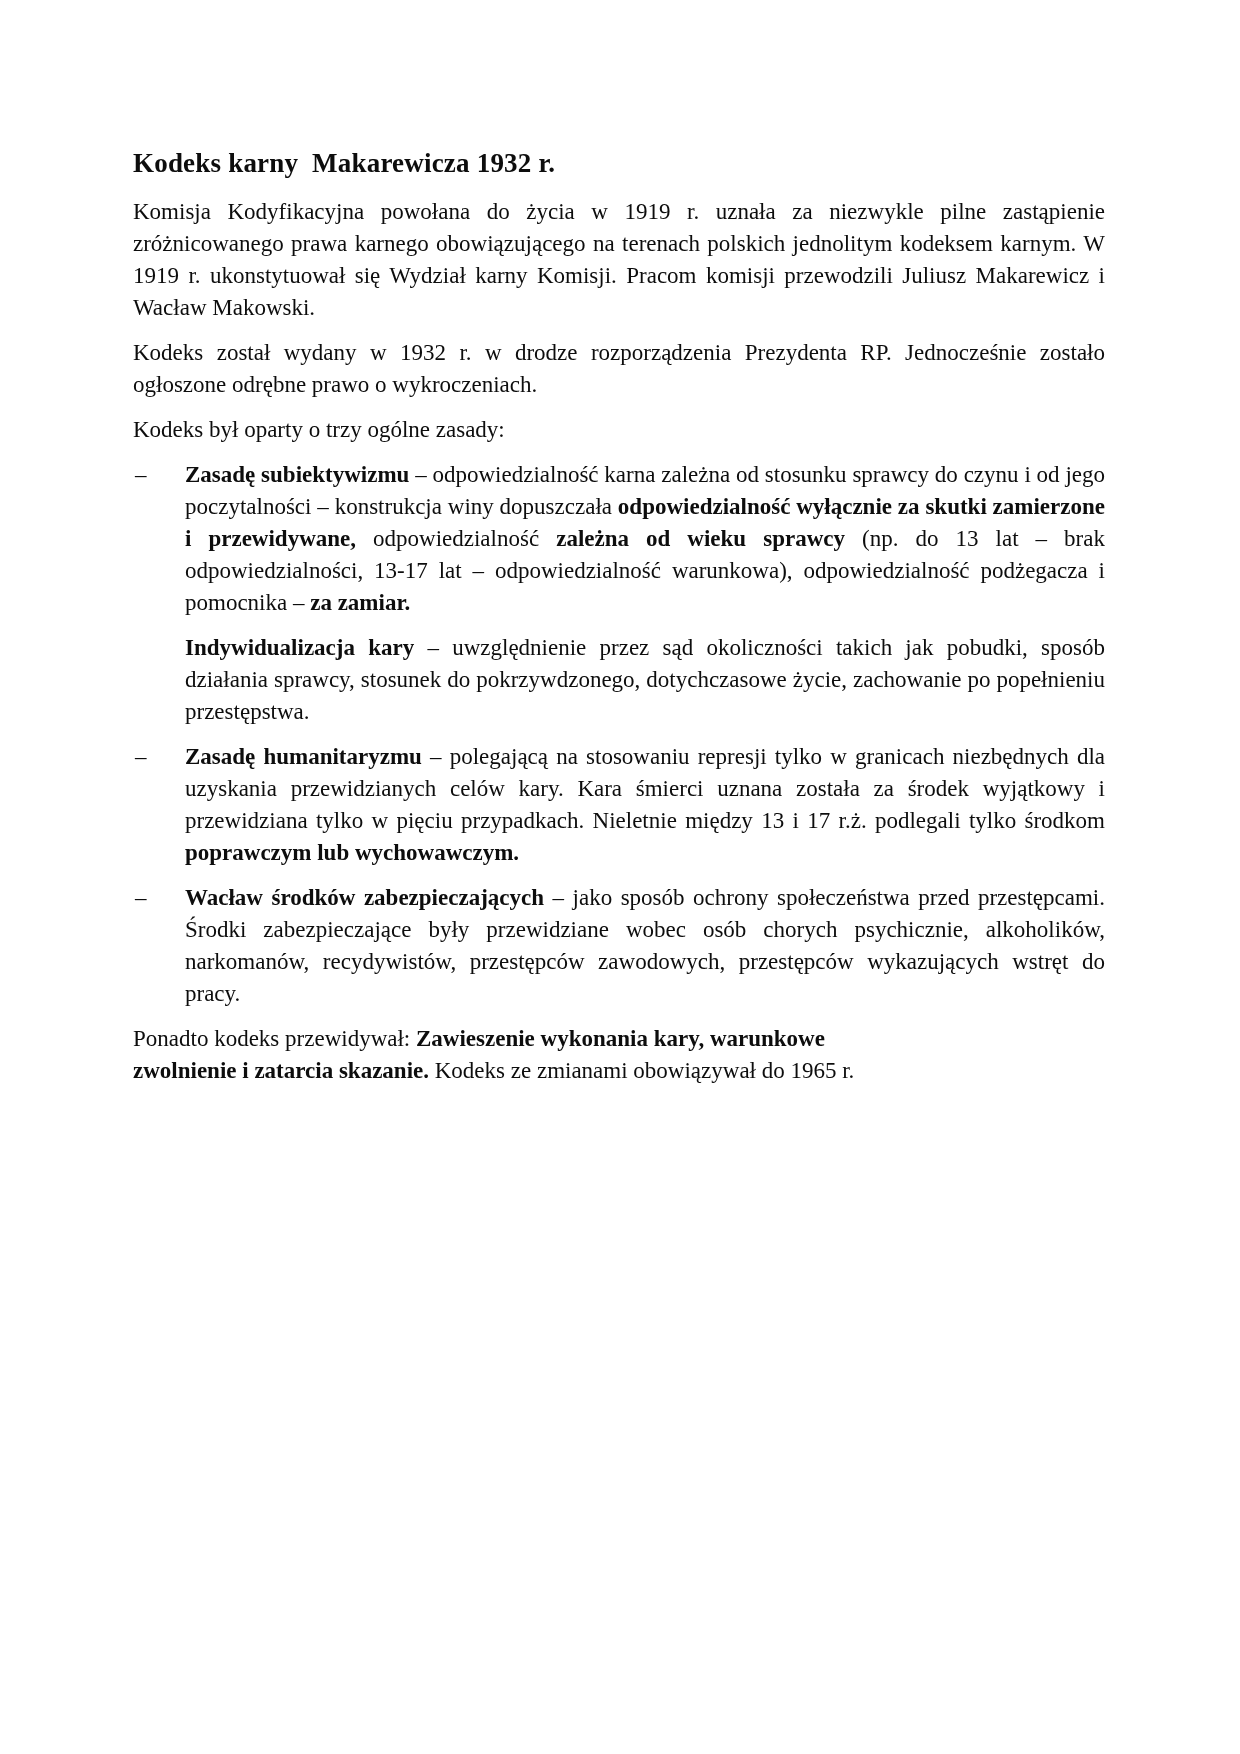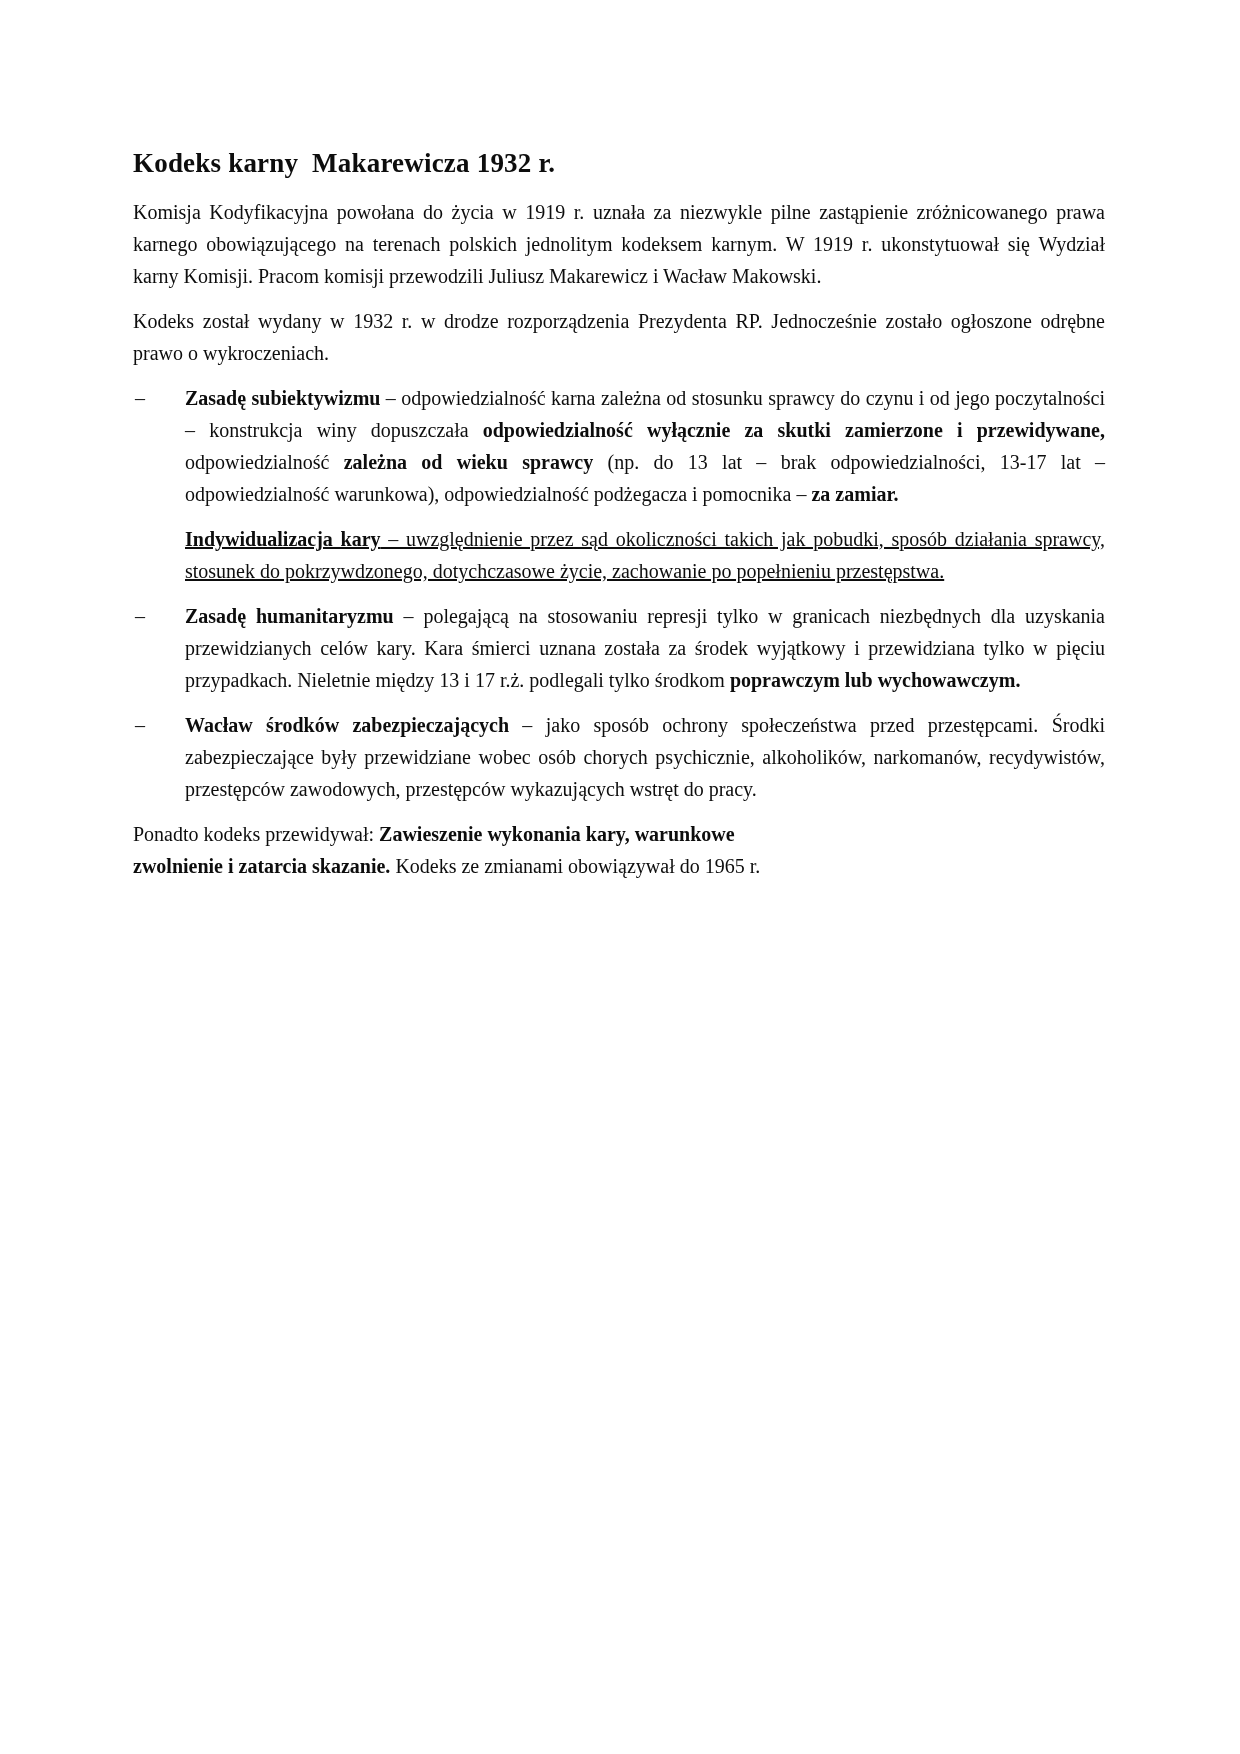--- a/index.html
+++ b/index.html
@@ -21,21 +21,21 @@
   }
   .doc-title {
     font-size: 27px;
     font-weight: bold;
     line-height: 34px;
     margin-bottom: 16px;
     white-space: pre-wrap;
     letter-spacing: 0.2px;
   }
   .block {
-    font-size: 20px;
+    font-size: 23px;
     line-height: 32px;
     margin-bottom: 13px;
     white-space: pre-line;
     text-align: justify;
     text-align-last: left;
     -moz-text-align-last: left;
   }
   .block.para-left {
     text-align: right;
   }
@@ -43,32 +43,32 @@
     position: relative;
     padding-left: 52px;
   }
   .block.bullet .marker {
     position: absolute;
     left: 2px;
     top: 0;
   }
   .block.indent {
     margin-left: 52px;
-    text-decoration: underline;
   }
   .run.bold { font-weight: bold; }
 </style>
 </head>
 <body>
 
 <div class="page">
   <h1 class="doc-title">Kodeks karny&nbsp; Makarewicza 1932 r.</h1>
   <div>
       <p class="block para"><span class="run">Komisja Kodyfikacyjna powołana do życia w 1919 r. uznała za niezwykle pilne zastąpienie zróżnicowanego prawa karnego obowiązującego na terenach polskich jednolitym kodeksem karnym. W 1919 r. ukonstytuował się Wydział karny Komisji. Pracom komisji przewodzili Juliusz Makarewicz i Wacław Makowski.</span></p>
       <p class="block para"><span class="run">Kodeks został wydany w 1932 r. w drodze rozporządzenia Prezydenta RP. Jednocześnie zostało ogłoszone odrębne prawo o wykroczeniach.</span></p>
+      <p class="block para"><span class="run">Kodeks był oparty o trzy ogólne zasady:</span></p>
       <p class="block bullet"><span class="marker">–</span><span class="run bold">Zasadę subiektywizmu</span><span class="run"> – odpowiedzialność karna zależna od stosunku sprawcy do czynu i od jego poczytalności – konstrukcja winy dopuszczała </span><span class="run bold">odpowiedzialność wyłącznie za skutki zamierzone i przewidywane,</span><span class="run"> odpowiedzialność </span><span class="run bold">zależna od wieku sprawcy</span><span class="run"> (np. do 13 lat – brak odpowiedzialności, 13-17 lat – odpowiedzialność warunkowa), odpowiedzialność podżegacza i pomocnika – </span><span class="run bold">za zamiar.</span></p>
       <p class="block indent"><span class="run bold">Indywidualizacja kary</span><span class="run"> – uwzględnienie przez sąd okoliczności takich jak pobudki, sposób działania sprawcy, stosunek do pokrzywdzonego, dotychczasowe życie, zachowanie po popełnieniu przestępstwa.</span></p>
       <p class="block bullet"><span class="marker">–</span><span class="run bold">Zasadę humanitaryzmu</span><span class="run"> – polegającą na stosowaniu represji tylko w granicach niezbędnych dla uzyskania przewidzianych celów kary. Kara śmierci uznana została za środek wyjątkowy i przewidziana tylko w pięciu przypadkach. Nieletnie między 13 i 17 r.ż. podlegali tylko środkom </span><span class="run bold">poprawczym lub wychowawczym.</span></p>
       <p class="block bullet"><span class="marker">–</span><span class="run bold">Wacław środków zabezpieczających</span><span class="run"> – jako sposób ochrony społeczeństwa przed przestępcami. Środki zabezpieczające były przewidziane wobec osób chorych psychicznie, alkoholików, narkomanów, recydywistów, przestępców zawodowych, przestępców wykazujących wstręt do pracy.</span></p>
       <p class="block para-left"><span class="run">Ponadto kodeks przewidywał: </span><span class="run bold">Zawieszenie wykonania kary, warunkowe
 zwolnienie i zatarcia skazanie.</span><span class="run"> Kodeks ze zmianami obowiązywał do 1965 r.</span></p>
     </div>
 </div>
 
 </body></html>

